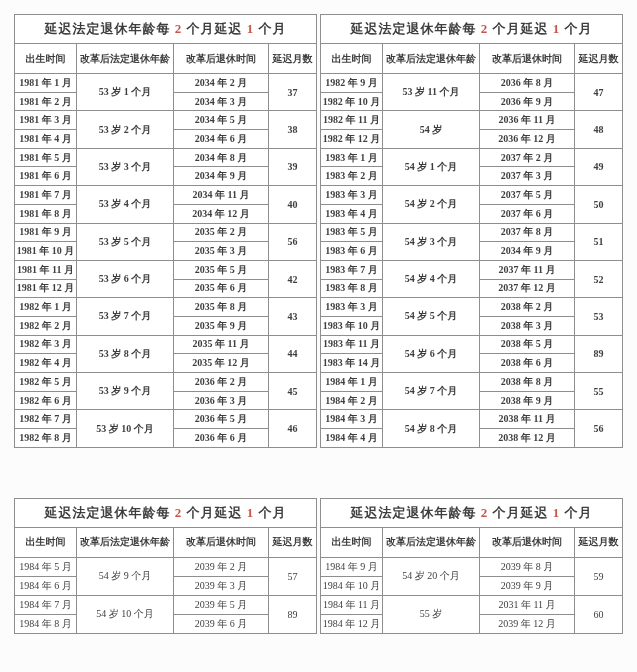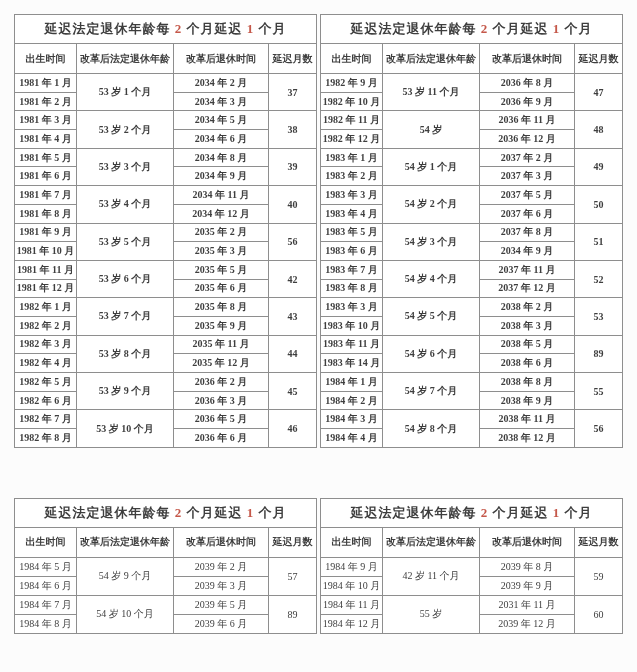--- a/index.html
+++ b/index.html
@@ -366,21 +366,21 @@
           <tr>
             <td class="col-header">出生时间</td>
             <td class="col-header">改革后法定退休年龄</td>
             <td class="col-header">改革后退休时间</td>
             <td class="col-header">延迟月数</td>
           </tr>
         </thead>
         <tbody>
           <tr>
             <td>1984 年 9 月</td>
-            <td rowspan="2">42 岁 11 个月</td>
+            <td rowspan="2">54 岁 20 个月</td>
             <td>2039 年 8 月</td>
             <td rowspan="2">59</td>
           </tr>
           <tr>
             <td>1984 年 10 月</td>
             <td>2039 年 9 月</td>
           </tr>
           <tr>
             <td>1984 年 11 月</td>
             <td rowspan="2">55 岁</td>

